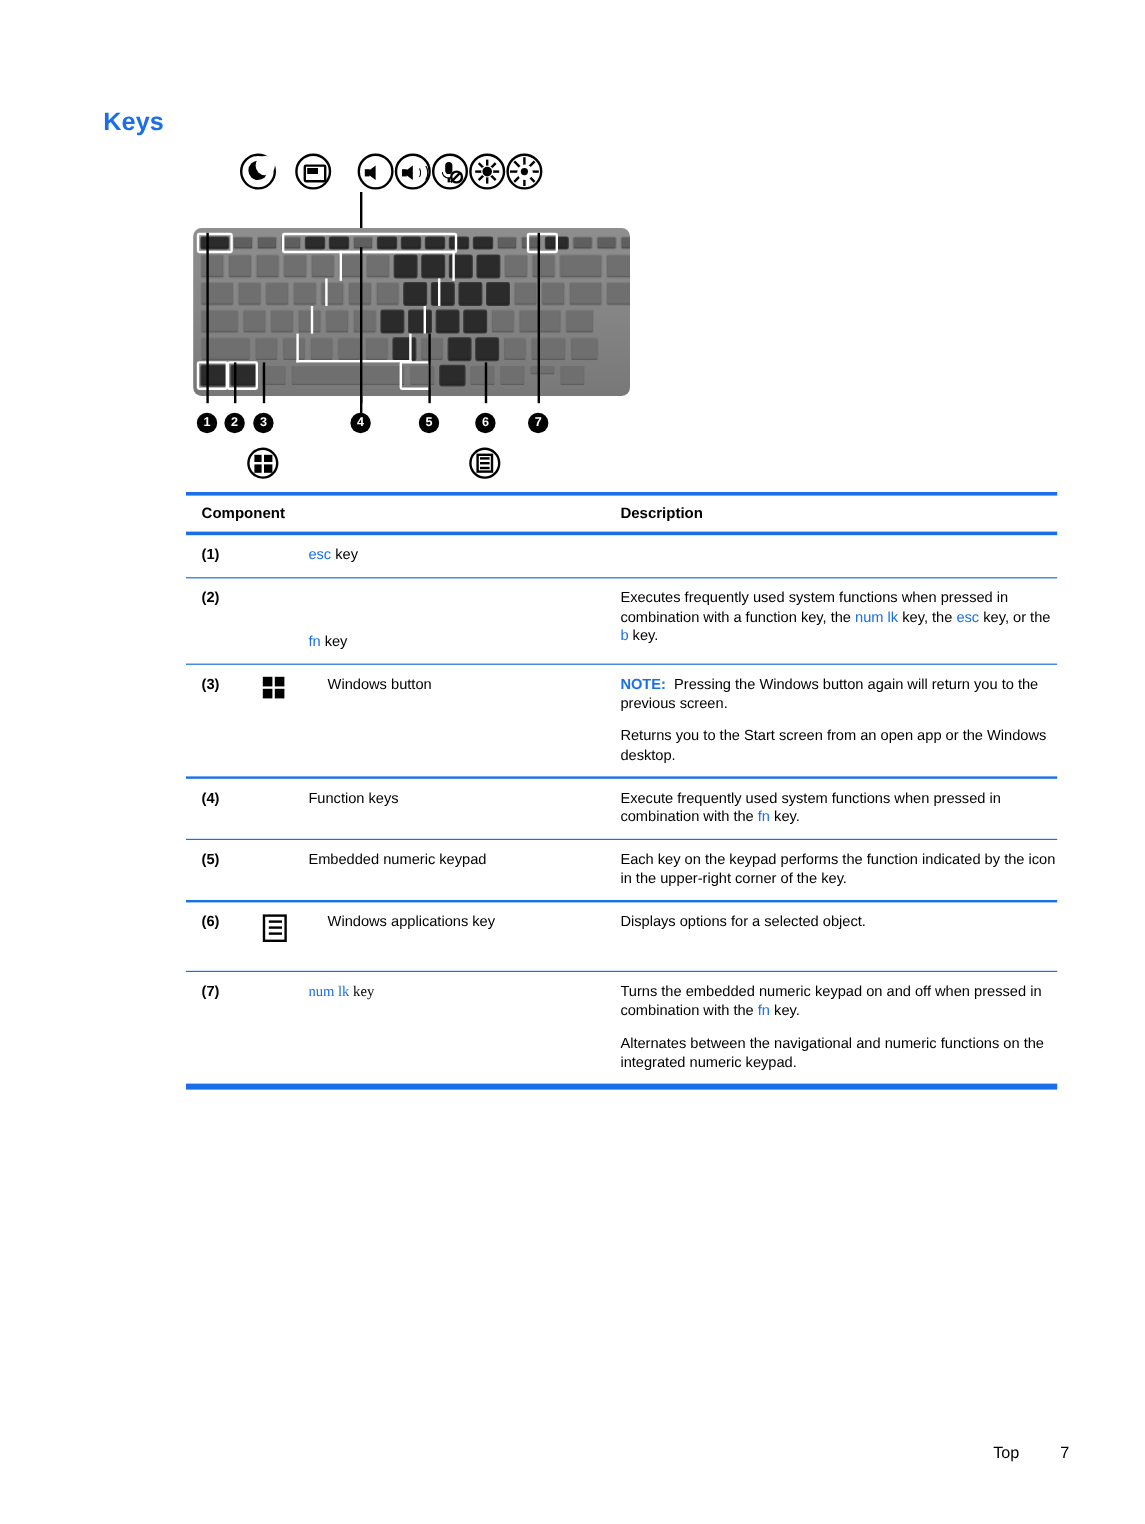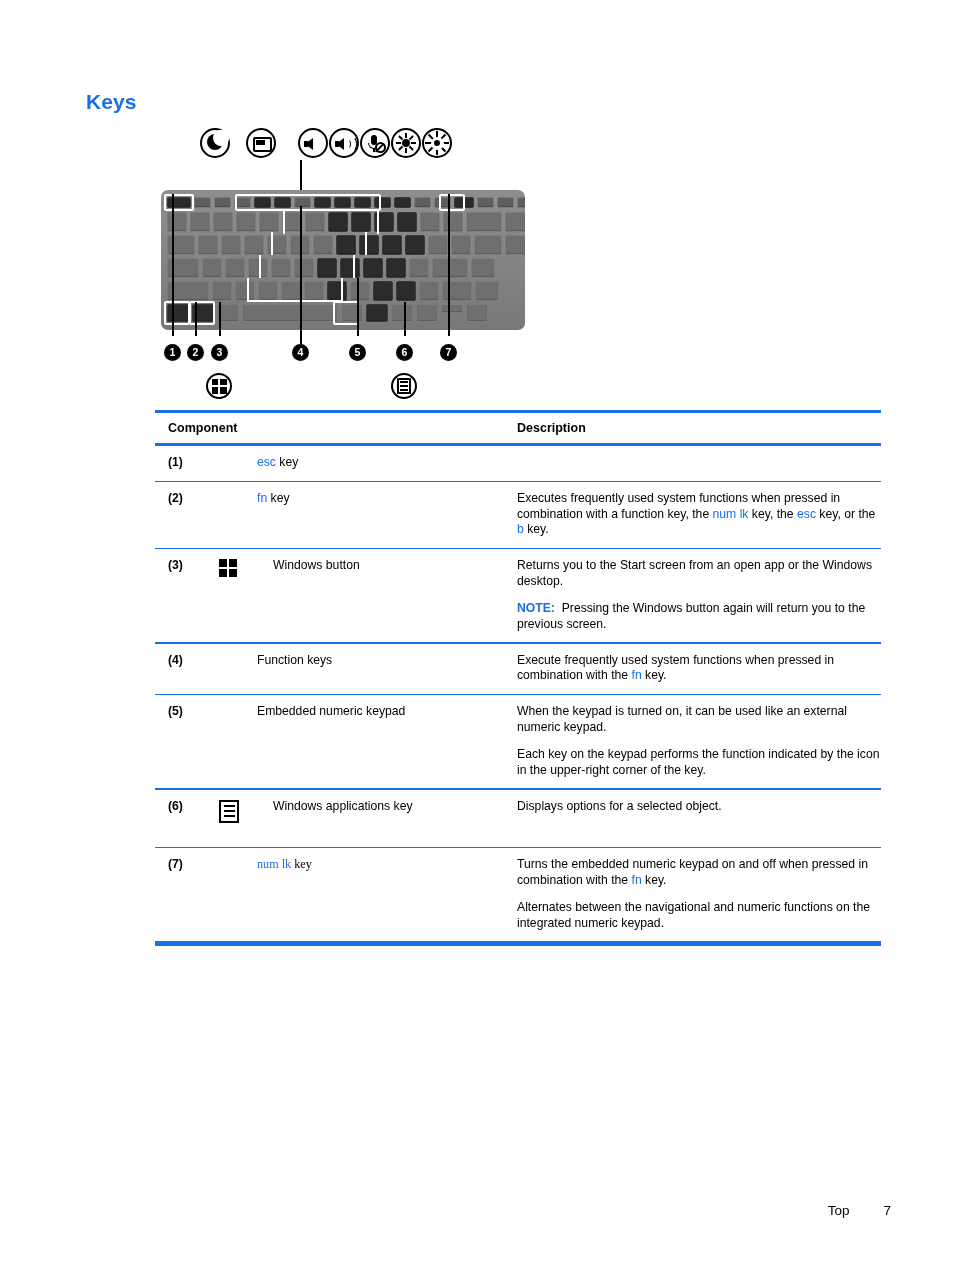--- a/index.html
+++ b/index.html
@@ -570,21 +570,21 @@
     <div class="col-comp-inner" style="width:260px;">
       <div class="comp-label">
         <span class="kw">esc</span><span> key</span>
       </div>
     </div>
   </div>
   <div class="rule-row"></div>
 
   <div class="trow">
     <div class="col-num">(2)</div>
-    <div class="col-comp-inner" style="width:260px;">
+    <div class="col-comp-inner" style="width:260px;margin-top:36px;">
       <div class="comp-label">
         <span class="kw">fn</span><span> key</span>
       </div>
     </div>
     <div class="col-desc">
       <p class="desc-p">Executes frequently used system functions when pressed in combination with a function key, the <span class="kw">num lk</span> key, the <span class="kw">esc</span> key, or the <span class="kw">b</span> key.</p>
     </div>
   </div>
   <div class="rule-row"></div>
 
@@ -595,22 +595,22 @@
           <i></i>
           <i></i>
           <i></i>
           <i></i>
         </span>
     </div>
     <div class="col-comp-inner" style="width:244px;">
       <div class="comp-label">Windows button</div>
     </div>
     <div class="col-desc">
+      <p class="desc-p"><span class="note-label">NOTE:</span>&nbsp;&nbsp;<span>Pressing the Windows button again will return you to the previous screen.</span></p>
       <p class="desc-p">Returns you to the Start screen from an open app or the Windows desktop.</p>
-      <p class="desc-p"><span class="note-label">NOTE:</span>&nbsp;&nbsp;<span>Pressing the Windows button again will return you to the previous screen.</span></p>
     </div>
   </div>
   <div class="rule-row"></div>
 
   <div class="trow">
     <div class="col-num">(4)</div>
     <div class="col-comp-inner" style="width:260px;">
       <div class="comp-label">Function keys</div>
     </div>
     <div class="col-desc">
@@ -618,21 +618,20 @@
     </div>
   </div>
   <div class="rule-row"></div>
 
   <div class="trow">
     <div class="col-num">(5)</div>
     <div class="col-comp-inner" style="width:260px;">
       <div class="comp-label">Embedded numeric keypad</div>
     </div>
     <div class="col-desc">
-      <p class="desc-p">When the keypad is turned on, it can be used like an external numeric keypad.</p>
       <p class="desc-p">Each key on the keypad performs the function indicated by the icon in the upper-right corner of the key.</p>
     </div>
   </div>
   <div class="rule-row"></div>
 
   <div class="trow" style="padding-bottom:24px;">
     <div class="col-num" style="width:60px;">(6)</div>
     <div class="icon-cell" style="width:58px;">
       <span class="apps-glyph tbl">
           <i></i>

